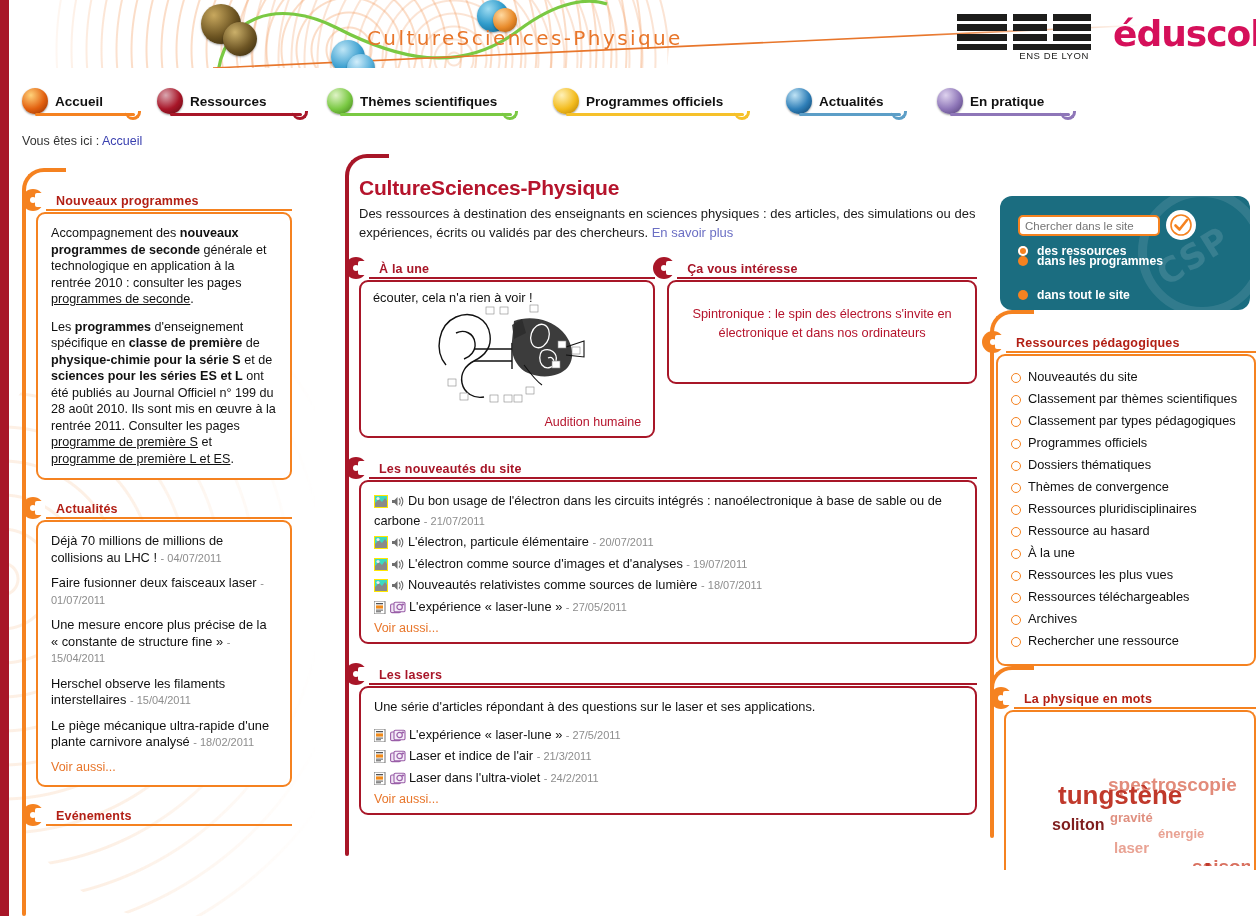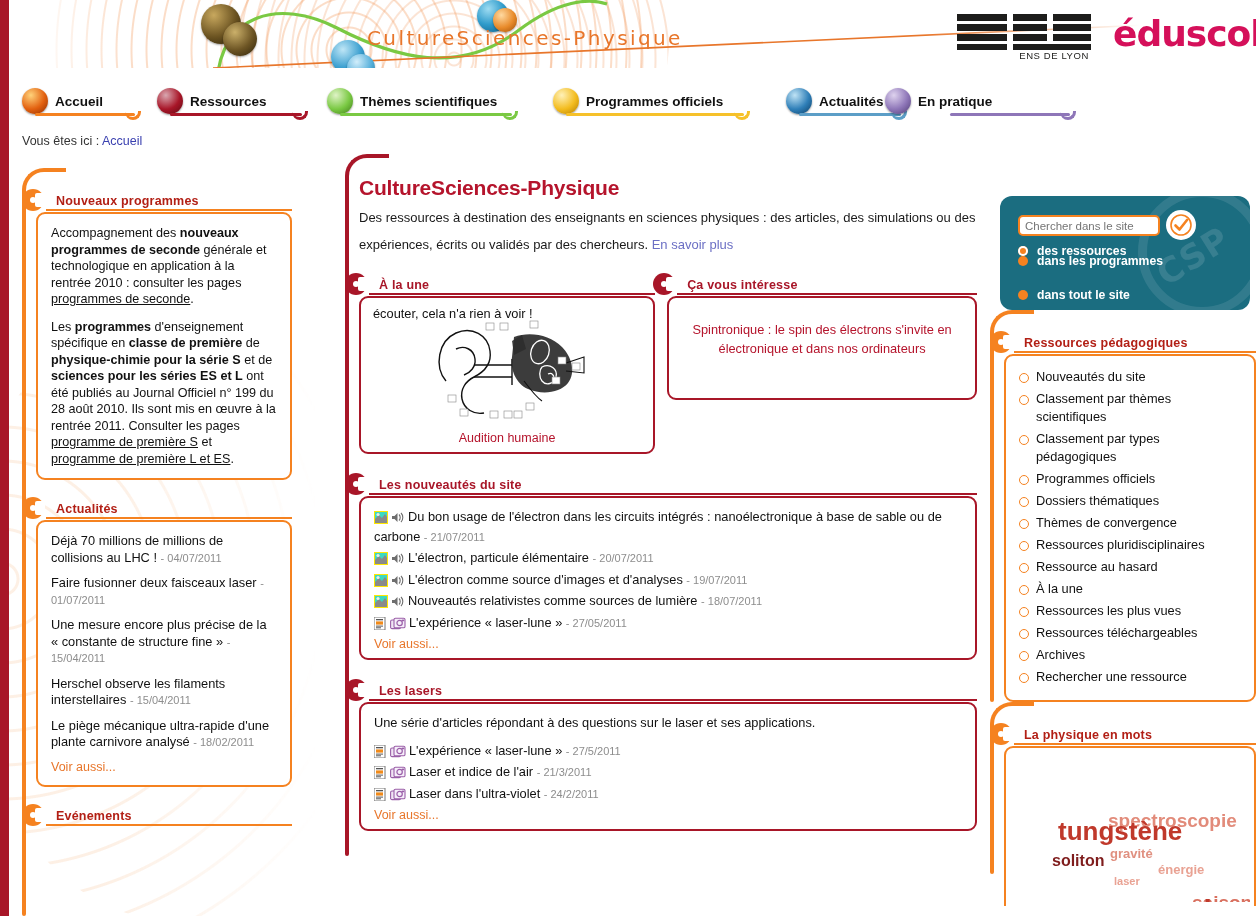--- a/index.html
+++ b/index.html
@@ -128,24 +128,24 @@
   .news-item:last-of-type{ margin-bottom:2px; }
   .date{ color:#8d8d8d; font-size:11px; }
   .voir{ color:#e8762b; font-size:12.5px; margin-top:4px; cursor:pointer; }
 
   
   #mid-col{ left:345px; top:176px; width:632px; z-index:5; }
   .darkred{ color:#a81628; }
   .t-red{ border-color:#a81628; }
   h1.page-title{ margin:0 0 4px 0; font-size:21px; color:#b5142c; font-weight:bold;
       letter-spacing:-.2px; }
-  .lede{ margin:0; font-size:13px; line-height:27px; color:#1a1a1a; }
+  .lede{ margin:0; font-size:13px; line-height:19px; color:#1a1a1a; }
   .lede a{ color:#6b6fc4; text-decoration:none; }
   .two-up{ display:flex; gap:12px; margin-top:16px; }
-  .une-cap{ text-align:center; color:#b5142c; font-size:12.5px; margin-top:6px; }
+  .une-cap{ text-align:right; color:#b5142c; font-size:12.5px; margin-top:6px; }
   .une-lead{ font-size:12.8px; color:#111; }
   .interest{ text-align:center; color:#b5142c; font-size:12.8px; line-height:19px;
      padding:22px 16px 0 16px; }
   .listrow{ font-size:12.8px; line-height:19.5px; color:#111; margin-bottom:1px; }
   .mini-ic{ display:inline-block; vertical-align:-3px; margin-right:3px; }
 
   
   #right-col{ left:1000px; top:196px; width:256px; z-index:5; }
   .searchbox{ position:relative; background:#1b6d80; border-radius:12px;
      width:250px; height:114px; overflow:hidden; }
@@ -246,21 +246,21 @@
       <span class="nav-label">Programmes officiels</span>
     </div>
     <div class="nav-rule" style="left: 557px; width: 178px; background: rgb(246, 193, 42);"></div>
     <div class="nav-hook" style="left: 725px; bottom: 2px; border-bottom: 3px solid rgb(246, 193, 42); border-right: 3px solid rgb(246, 193, 42); height: 9px;"></div>
     <div class="nav-item" style="left: 777px;">
       <span class="nav-bead" style="background:radial-gradient(circle at 34% 28%, #bfe3f5, #2f7fb8 55%, #0c3d63 100%)"></span>
       <span class="nav-label">Actualités</span>
     </div>
     <div class="nav-rule" style="left: 790px; width: 102px; background: rgb(92, 158, 199);"></div>
     <div class="nav-hook" style="left: 882px; bottom: 2px; border-bottom: 3px solid rgb(92, 158, 199); border-right: 3px solid rgb(92, 158, 199); height: 9px;"></div>
-    <div class="nav-item" style="left: 876px;">
+    <div class="nav-item" style="left: 928px;">
       <span class="nav-bead" style="background:radial-gradient(circle at 34% 28%, #ded2ee, #8e76b8 55%, #4e3b73 100%)"></span>
       <span class="nav-label">En pratique</span>
     </div>
     <div class="nav-rule" style="left: 941px; width: 120px; background: rgb(142, 118, 184);"></div>
     <div class="nav-hook" style="left: 1051px; bottom: 2px; border-bottom: 3px solid rgb(142, 118, 184); border-right: 3px solid rgb(142, 118, 184); height: 9px;"></div>
   </div>
 
 <div class="breadcrumb">
   <span>Vous êtes ici :</span>
   <a href="#">Accueil</a>
@@ -540,21 +540,21 @@
         <div class="radio-row" style="top: 92px;">
           <span class="radio"></span>
           <span class="radio-lbl">dans tout le site</span>
         </div>
       </div>
   </div>
 
   <div class="sec" style="margin-top:22px;position:relative;margin-left:-10px;">
     <div class="rail" style="background:#f58220;height:370px;left:0;top:0;"></div>
     <div class="rail-hook" style="border-color:#f58220;"></div>
-    <div style="margin-left:14px;">
+    <div style="margin-left:6px;">
       <div class="sec-head">
         <span class="cmark" style="background:#f58220;">
             <span class="cdot"></span>
           </span>
         <span class="sec-title h-orange">Ressources pédagogiques</span>
         <span class="sec-rule" style="background:#f58220;"></span>
       </div>
       <div class="box t-orange" id="res-box" style="padding:12px 12px 10px 12px;">
           <div class="res-item">Nouveautés du site</div>
           <div class="res-item">Classement par thèmes scientifiques</div>
@@ -584,20 +584,20 @@
         <span class="sec-title h-orange">La physique en mots</span>
         <span class="sec-rule" style="background:#f58220;"></span>
       </div>
       <div class="box t-orange" style="padding:4px;border-bottom:none;border-bottom-left-radius:0;border-bottom-right-radius:0;">
         <div class="cloud" id="cloud">
             <span style="left: 98px; top: 58px; font-size: 19px; color: rgb(226, 139, 122);">spectroscopie</span>
             <span style="left: 48px; top: 64px; font-size: 26px; color: rgb(192, 57, 43);">tungstène</span>
             <span style="left: 100px; top: 94px; font-size: 13px; color: rgb(224, 144, 128);">gravité</span>
             <span style="left: 42px; top: 100px; font-size: 16px; color: #7f1d1d;">soliton</span>
             <span style="left: 148px; top: 110px; font-size: 13px; color: rgb(233, 162, 147);">énergie</span>
-            <span style="left: 104px; top: 123px; font-size: 11px; color: rgb(233, 162, 147);">laser</span>
+            <span style="left: 104px; top: 123px; font-size: 15px; color: rgb(233, 162, 147);">laser</span>
             <span style="left: 182px; top: 140px; font-size: 19px; color: rgb(217, 112, 95);">saison</span>
             <span style="left: 144px; top: 142px; font-size: 28px; color: rgb(192, 57, 43);">couleur</span>
           </div>
       </div>
     </div>
   </div>
 </div>
 
 </body></html>

